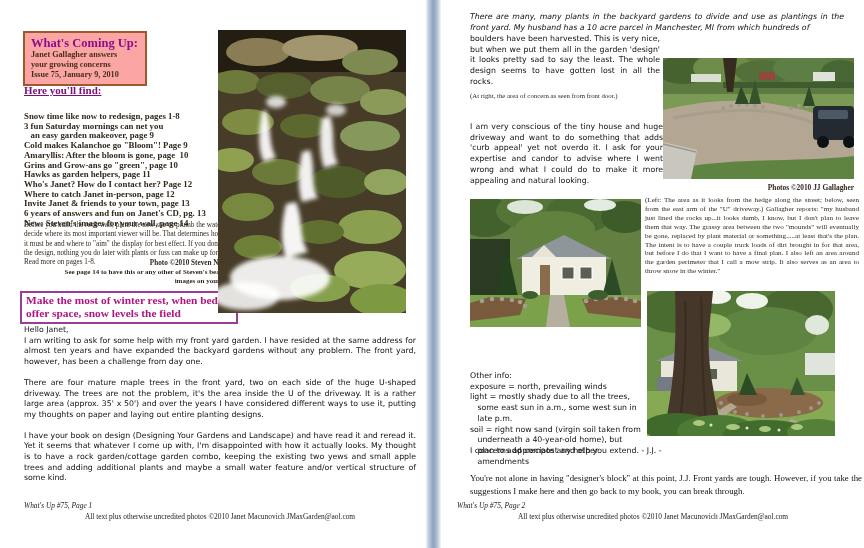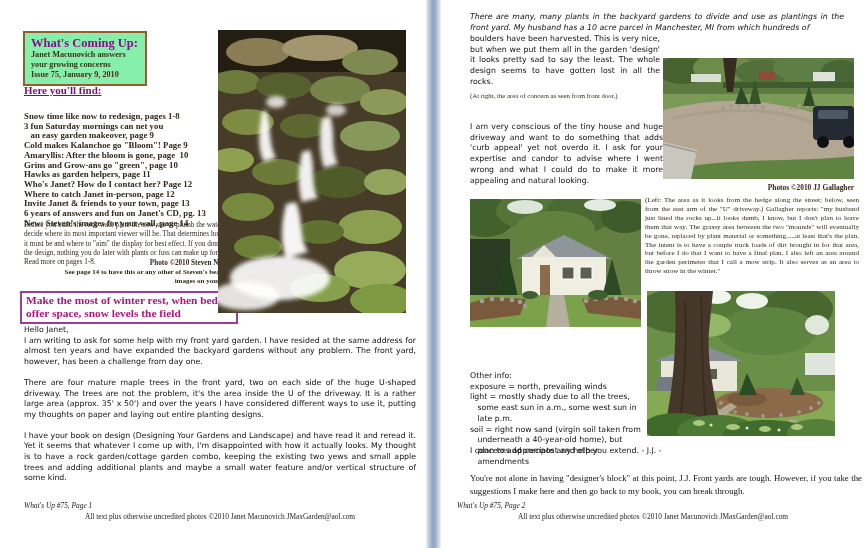--- a/index.html
+++ b/index.html
@@ -10,21 +10,21 @@
   .sheet{position:absolute;top:0;height:548px;background:#fff;}
   #sheet1{left:0;width:426px;}
   #sheet2{left:441px;width:423px;}
   #divider{position:absolute;left:426px;top:0;width:15px;height:548px;
     background:linear-gradient(90deg,#eef1f6 0%,#bcc9db 20%,#8fa5c0 45%,#9aaec7 62%,#ccd6e5 85%,#f4f6f9 100%);}
   .abs{position:absolute;}
   .comic{font-family:"DejaVu Sans",sans-serif;}
   .serif{font-family:"Liberation Serif",serif;}
 
   
-  #masthead{left:23px;top:31px;border:2px solid #9b5a2b;background:#86efac;padding:3px 7px 4px 6px;}
+  #masthead{left:23px;top:31px;border:2px solid #9b5a2b;background:#fca5a5;padding:3px 7px 4px 6px;}
   #masthead-title{font-size:12.5px;font-weight:bold;color:#8b0d8b;line-height:1.15;}
   .masthead-sub{font-size:8.2px;font-weight:bold;color:#463019;line-height:1.22;}
   #toc-heading{left:24px;top:84px;font-size:11px;font-weight:bold;color:#7d0d7d;text-decoration:underline;}
   #toc{left:24px;top:112px;font-size:8.8px;font-weight:bold;color:#33281c;line-height:9.7px;white-space:pre;}
   #fineprint{left:24px;top:221px;width:212px;font-size:7.2px;line-height:9.3px;color:#33281c;}
   #photo-credit-1{left:24px;top:259px;width:212px;text-align:right;font-size:7.2px;font-weight:bold;}
   #photo-note{left:60px;top:268px;width:176px;text-align:right;font-size:7px;line-height:9px;font-weight:bold;}
   #section-heading{left:20px;top:291px;width:206px;border:2px solid #9a3d96;padding:1px 4px 2px 4px;
     font-size:11.4px;font-weight:bold;color:#b01580;line-height:1.13;background:#fff;}
   #letter{left:24px;top:325px;width:392px;font-size:7.8px;line-height:10.7px;text-align:justify;color:#111;}
@@ -54,21 +54,21 @@
   #closing{left:29px;top:446px;width:330px;font-size:7.8px;color:#111;}
   #response{left:29px;top:472px;width:392px;font-size:8.8px;line-height:12.5px;color:#111;text-align:justify;}
 </style>
 </head>
 <body>
 
 <div class="sheet" id="sheet1">
 
   <div class="abs" id="masthead">
     <div id="masthead-title">What's Coming Up:</div>
-    <div class="masthead-sub">Janet Macunovich answers</div>
+    <div class="masthead-sub">Janet Gallagher answers</div>
     <div class="masthead-sub">your growing concerns</div>
     <div class="masthead-sub">Issue 75, January 9, 2010</div>
   </div>
 
   <div class="abs" id="toc-heading">Here you'll find:</div>
 
   <div class="abs" id="toc"><div class="toc-item">Snow time like now to redesign, pages 1-8</div><div class="toc-item">3 fun Saturday mornings can net you</div><div class="toc-item">   an easy garden makeover, page 9</div><div class="toc-item">Cold makes Kalanchoe go "Bloom"! Page 9</div><div class="toc-item">Amaryllis: After the bloom is gone, page  10</div><div class="toc-item">Grins and Grow-ans go "green", page 10</div><div class="toc-item">Hawks as garden helpers, page 11</div><div class="toc-item">Who's Janet? How do I contact her? Page 12</div><div class="toc-item">Where to catch Janet in-person, page 12</div><div class="toc-item">Invite Janet &amp; friends to your town, page 13</div><div class="toc-item">6 years of answers and fun on Janet's CD, pg. 13</div><div class="toc-item">New: Steven's images for your wall, page 14</div></div>
 
   <div class="abs" id="fineprint">Before you build the rock wall, plant the new star or plumb the waterfall, decide where its most important viewer will be. That determines how big it must be and where to "aim" the display for best effect. If you don't aim the design, nothing you do later with plants or fuss can make up for it. Read more on pages 1-8.</div>
   <div class="abs" id="photo-credit-1">Photo ©2010 Steven Nikkila</div>

